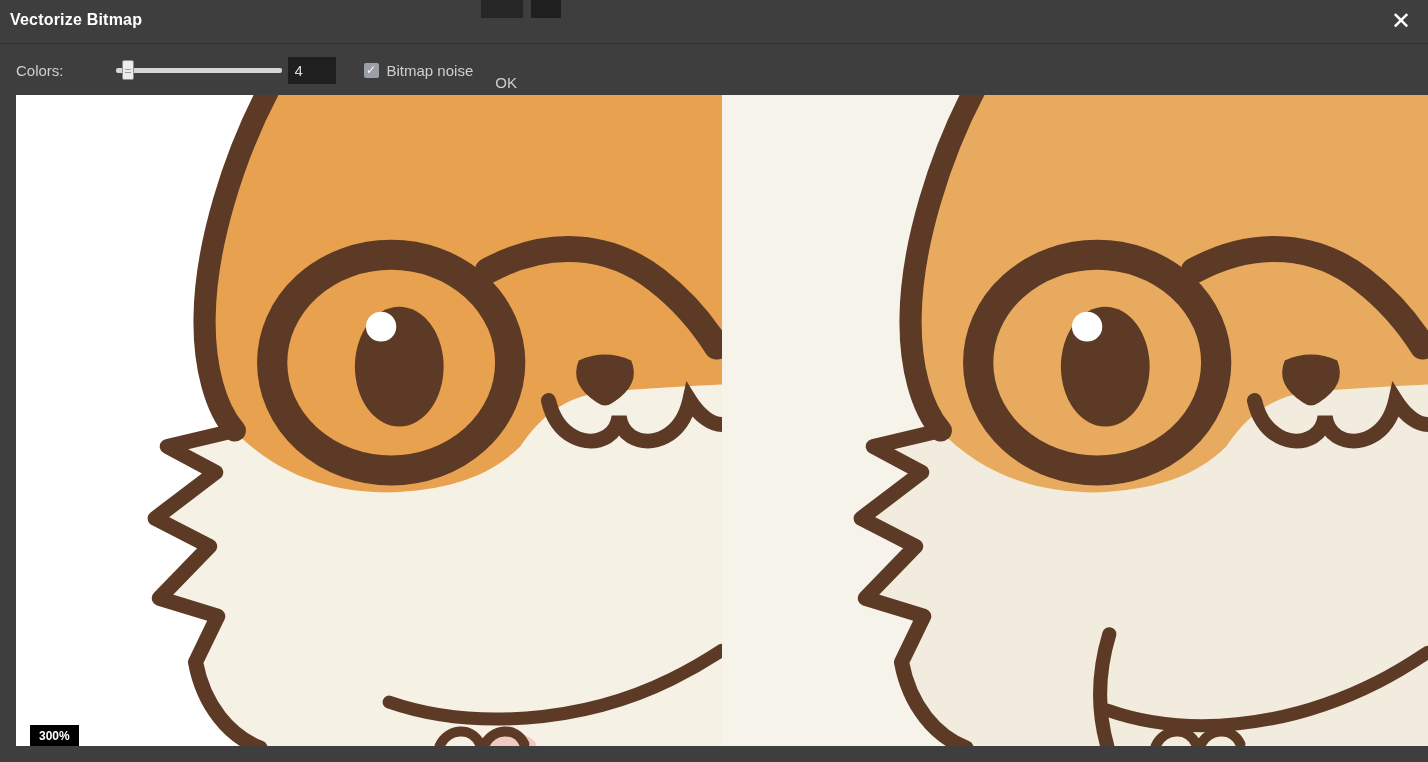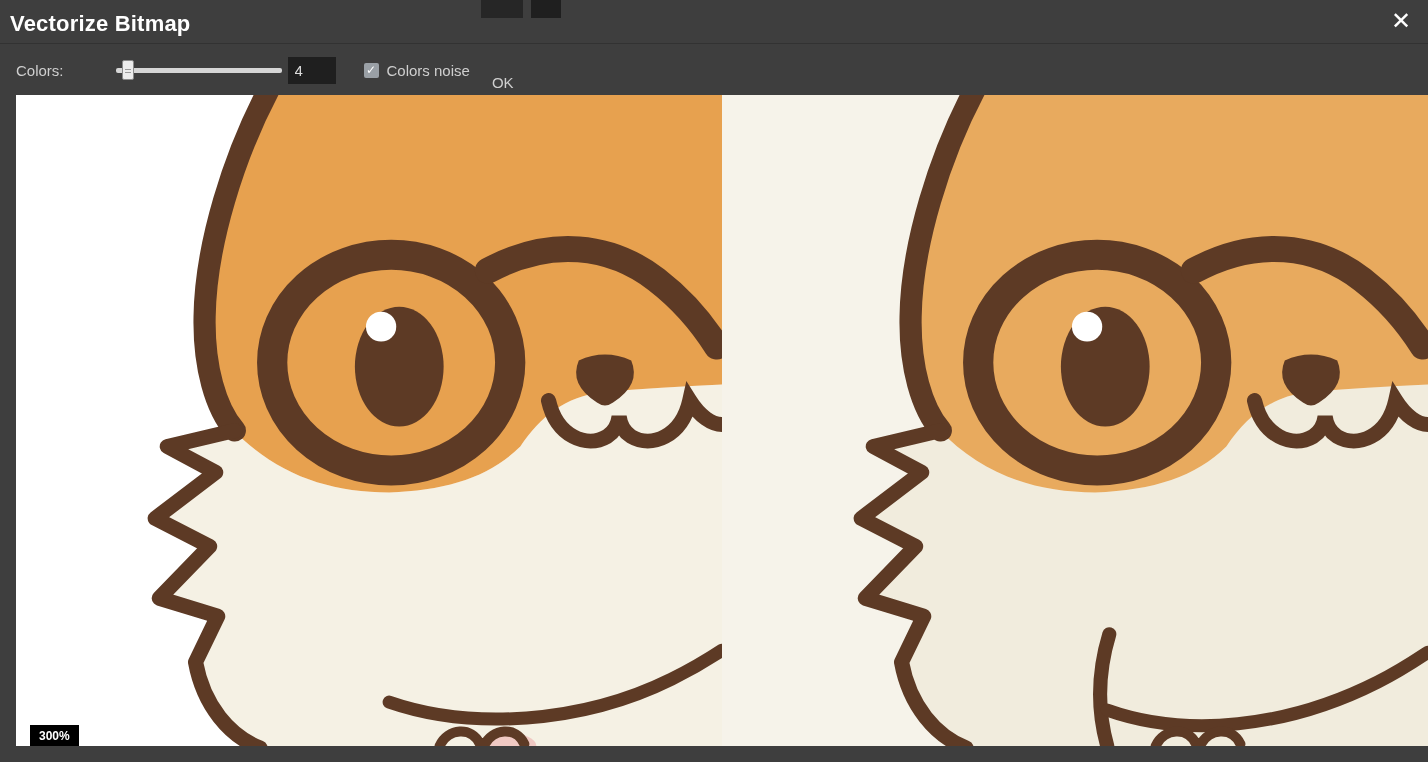--- a/index.html
+++ b/index.html
@@ -10,21 +10,21 @@
     position:relative;
   }
   
   .titlebar {
     position:absolute; left:0; top:0; width:1428px; height:44px;
     background:var(--titlebar-bg,#3e3e3e);
     border-bottom:1px solid rgba(0,0,0,0.18);
   }
   .dialog-title {
     position:absolute; left:10px; top:11px;
-    color:#ffffff; font-size:22px; font-weight:bold; letter-spacing:0.2px;
+    color:#ffffff; font-size:16px; font-weight:bold; letter-spacing:0.2px;
   }
   .artifact-a { position:absolute; left:481px; top:0; width:42px; height:18px; background:#262626; }
   .artifact-b { position:absolute; left:531px; top:0; width:30px; height:18px; background:#1f1f1f; }
   .close-btn {
     position:absolute; right:10px; top:4px; width:34px; height:34px;
     display:flex; align-items:center; justify-content:center;
     cursor:pointer;
   }
   .close-btn span { color:#ffffff; font-size:24px; font-weight:bold; line-height:1; }
   
@@ -104,21 +104,21 @@
 <div class="toolbar">
   <span class="colors-label">Colors:</span>
   <div class="slider">
     <div class="slider-track"></div>
     <div class="slider-handle" style="left: 4%;"></div>
   </div>
   <input class="value-box" value="4" style="">
   <div class="checkbox checked">
     <span class="check-glyph">✓</span>
   </div>
-  <span class="reduce-label">Colors noise</span>
+  <span class="reduce-label">Bitmap noise</span>
   <span class="ok-button">OK</span>
 </div>
 
 <div class="preview">
 
   <div class="panel panel-left">
     <svg class="fox" viewBox="0 0 700 652" preserveAspectRatio="none">
       <path class="c-cream" d="M215,335 C258,380 310,398 370,398 C428,396 470,382 500,352 C520,322 545,302 580,298 C620,294 660,292 700,290 L700,652 L240,652 C210,640 186,610 178,568 L200,522 L142,504 L192,452 L138,424 L198,378 L150,352 Z"></path>
       <path class="c-orange" d="M250,-8 C215,60 188,150 187,222 C186,272 196,312 215,335 C258,380 310,398 370,398 C428,396 470,382 500,352 C520,322 545,302 580,298 C620,294 660,292 700,290 L700,-8 Z"></path>
       <path class="s-outline" stroke-width="22" d="M252,-8 C216,60 188,150 187,222 C186,272 198,314 217,336"></path>

